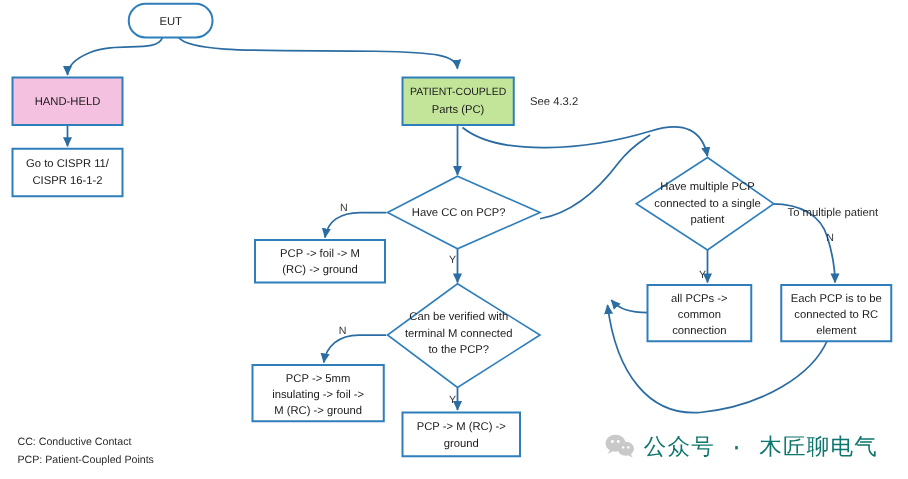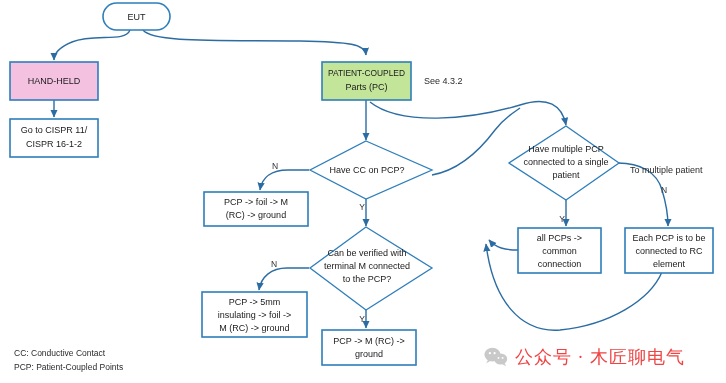--- a/index.html
+++ b/index.html
@@ -63,23 +63,23 @@
     stroke: #2e7ebb;
     stroke-width: 1.3;
   }
   .watermark {
     position: absolute;
     left: 484px;
     top: 345px;
     display: flex;
     align-items: center;
     gap: 7px;
-    color: #ef4444;
+    color: #0f766e;
     font-size: 18px;
-    font-family: Liberation Serif, serif;
+    font-family: Liberation Mono, monospace;
     letter-spacing: 1px;
     user-select: none;
   }
   .watermark-icon { display: block; }
 </style>
 </head>
 <body>
 
 <svg id="diagram" viewBox="0 0 726 383">
   <defs>

